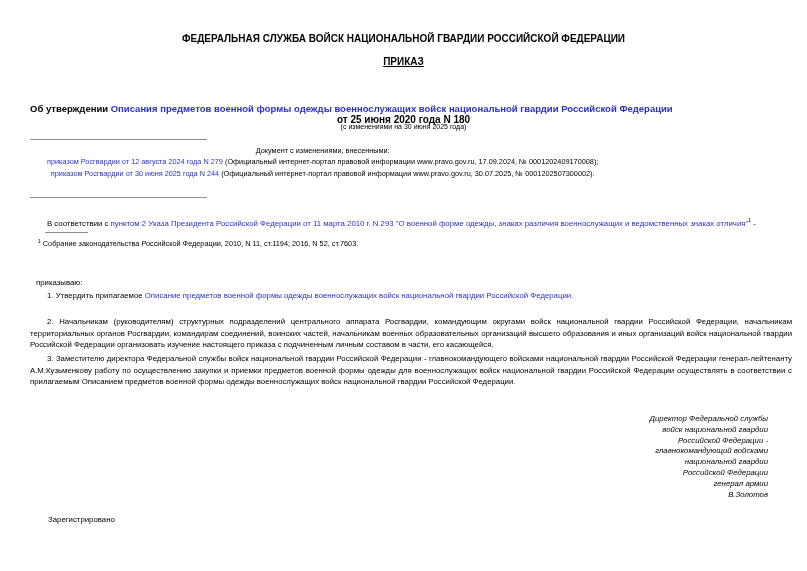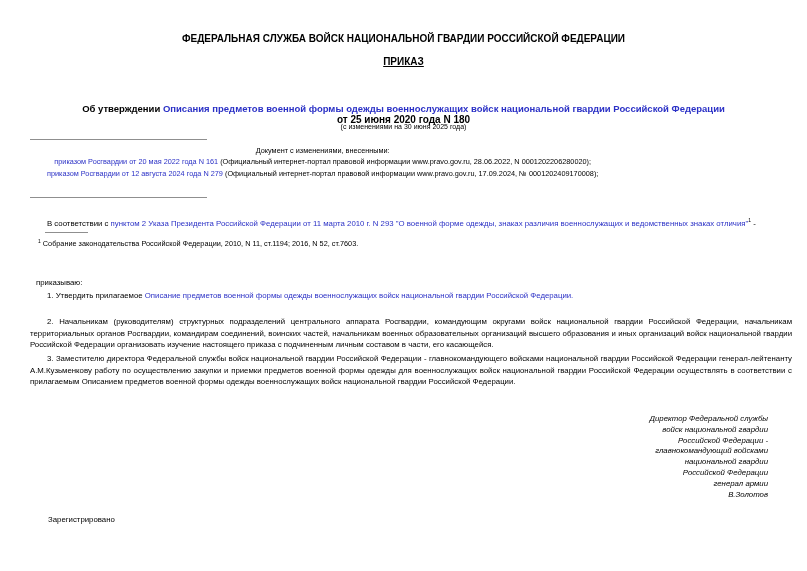--- a/index.html
+++ b/index.html
@@ -26,30 +26,30 @@
   sup.fnm { font-size: 5px; vertical-align: super; color: #000; }
   .sig { text-align: right; line-height: 10.8px; font-style: italic; }
 </style>
 </head>
 <body>
 
 <div class="abs center bold h9" style="top:33px;">ФЕДЕРАЛЬНАЯ СЛУЖБА ВОЙСК НАЦИОНАЛЬНОЙ ГВАРДИИ РОССИЙСКОЙ ФЕДЕРАЦИИ</div>
 <div class="abs center bold h9" style="top:56px;text-decoration:underline;">ПРИКАЗ</div>
 <div class="abs center bold h9" style="top:74px;margin-top:40px;">от 25 июня 2020 года N 180</div>
 
-<div class="abs bold h95" style="top:103px; left:30px; right:30px; text-align:center;"><span>Об утверждении </span><a class="link">Описания предметов военной формы одежды военнослужащих войск национальной гвардии Российской Федерации</a></div>
+<div class="abs bold h95" style="top:103px; left:30px; right:30px; text-align:left;"><span>Об утверждении </span><a class="link">Описания предметов военной формы одежды военнослужащих войск национальной гвардии Российской Федерации</a></div>
 
 <div class="abs center tiny" style="top:123px;">(с изменениями на 30 июня 2025 года)</div>
 
 <div class="abs rule" style="top:139px; left:30px; width:177px;"></div>
 
 <div class="abs small amend" style="top:145px; left:47px;text-align:center;">
   <div>Документ с изменениями, внесенными:</div>
-  <div><a class="link">приказом Росгвардии от 20 мая 2022 года N 161</a><span> (Официальный интернет-портал правовой информации www.pravo.gov.ru, 28.06.2022, N 0001202206280020);</span></div>
   <div><a class="link">приказом Росгвардии от 12 августа 2024 года N 279</a><span> (Официальный интернет-портал правовой информации www.pravo.gov.ru, 17.09.2024, № 0001202409170008);</span></div>
+  <div><a class="link">приказом Росгвардии от 30 июня 2025 года N 244</a><span> (Официальный интернет-портал правовой информации www.pravo.gov.ru, 30.07.2025, № 0001202507300002).</span></div>
 </div>
 
 <div class="abs rule" style="top:197px; left:30px; width:177px;"></div>
 
 <div class="abs para body-text" style="top:215px;"><span>В соответствии с </span><a class="link">пунктом 2 Указа Президента Российской Федерации от 11 марта 2010 г. N 293 "О военной форме одежды, знаках различия военнослужащих и ведомственных знаках отличия"</a><sup class="fnm">1</sup><span> -</span></div>
 
 <div class="abs rule" style="top:232px; left:45px; width:43px;"></div>
 
 <div class="abs small" style="top:238px; left:38px;"><sup class="fnm">1</sup><span> Собрание законодательства Российской Федерации, 2010, N 11, ст.1194; 2016, N 52, ст.7603.</span></div>
 

